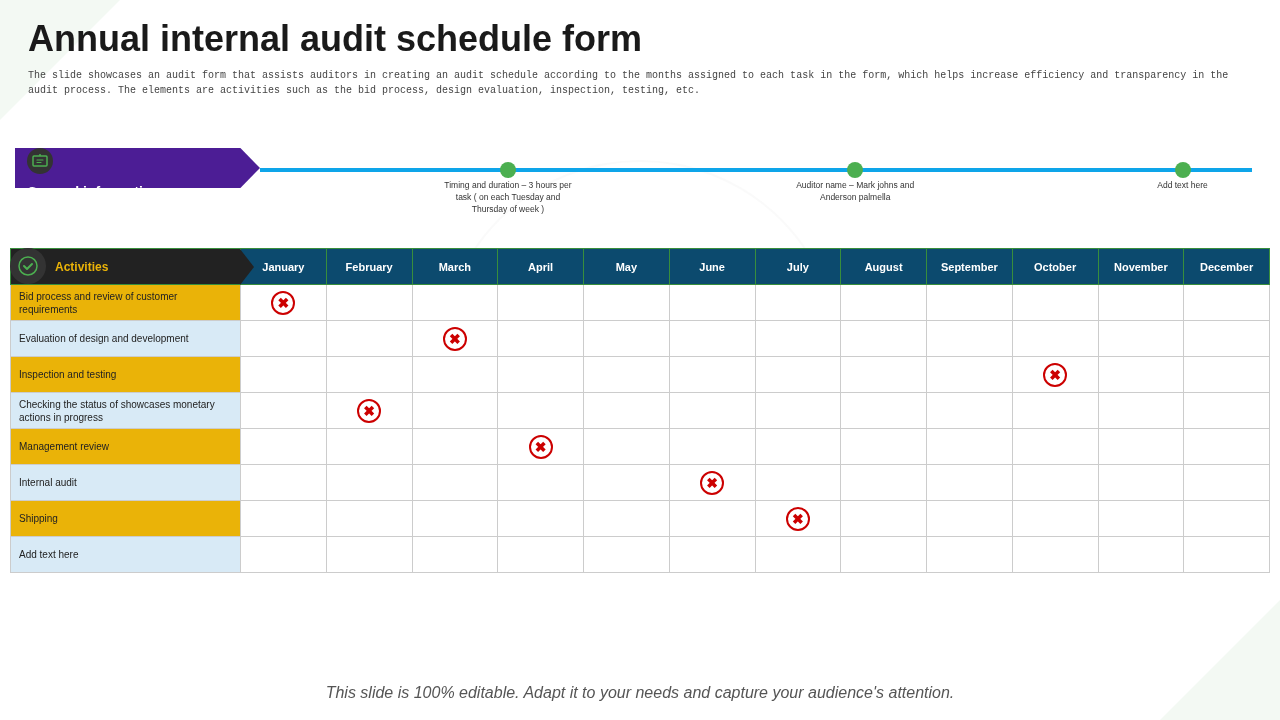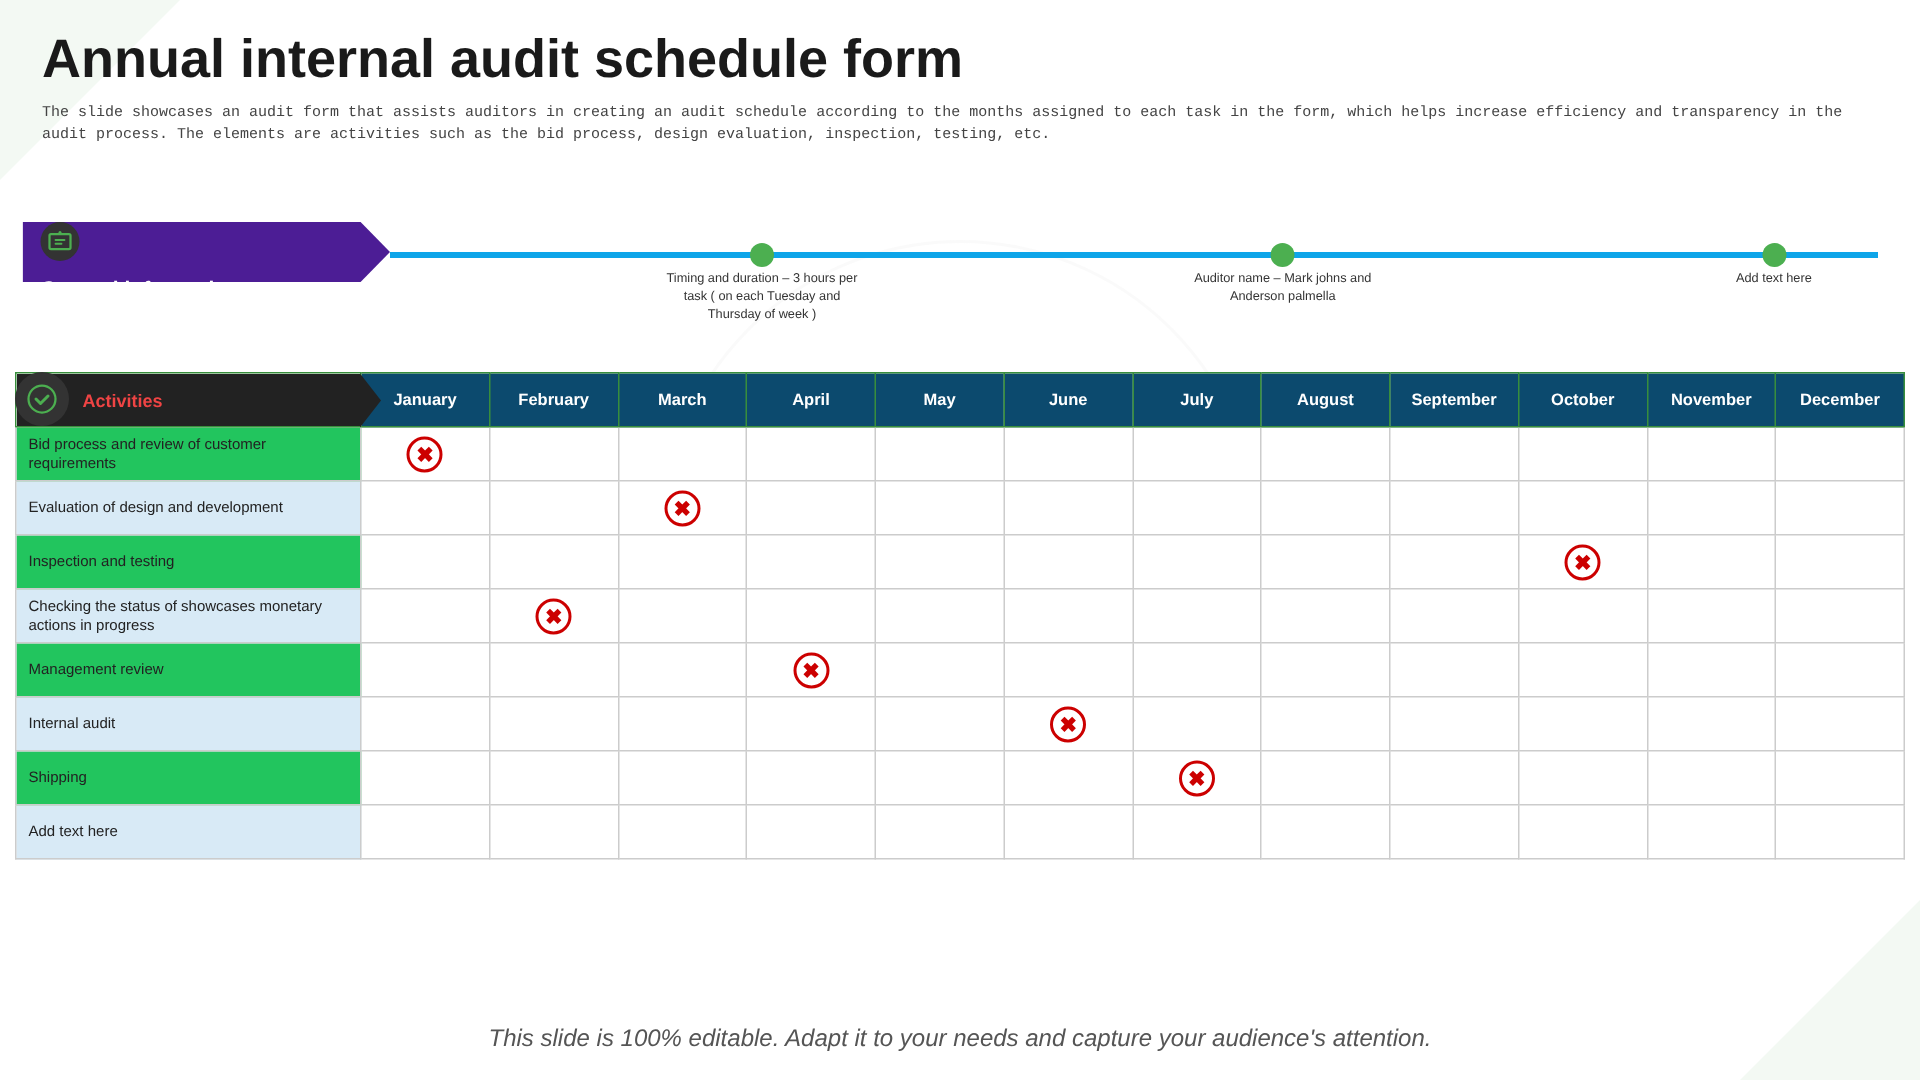--- a/index.html
+++ b/index.html
@@ -138,21 +138,21 @@
       color: #fff;
       font-size: 11px;
       font-weight: bold;
       padding: 6px 2px;
       text-align: center;
       border: 1px solid #388e3c;
       height: 36px;
     }
     th.activities-header {
       background: #222;
-      color: #ef4444;
+      color: #eab308;
       font-size: 12px;
       width: 230px;
       text-align: left;
       padding-left: 12px;
       position: relative;
     }
     th.activities-header::after {
       content: '';
       position: absolute;
       right: -14px; top: 0;
@@ -165,21 +165,21 @@
     td {
       border: 1px solid #ccc;
       height: 36px;
       text-align: center;
       vertical-align: middle;
       font-size: 10px;
       color: #333;
       background: #fff;
     }
     td.activity-cell {
-      background: #22c55e;
+      background: #eab308;
       text-align: left;
       padding: 4px 8px;
       font-size: 10px;
       color: #222;
       line-height: 1.3;
     }
     tr:nth-child(even) td.activity-cell {
       background: #d8eaf6;
     }
 

